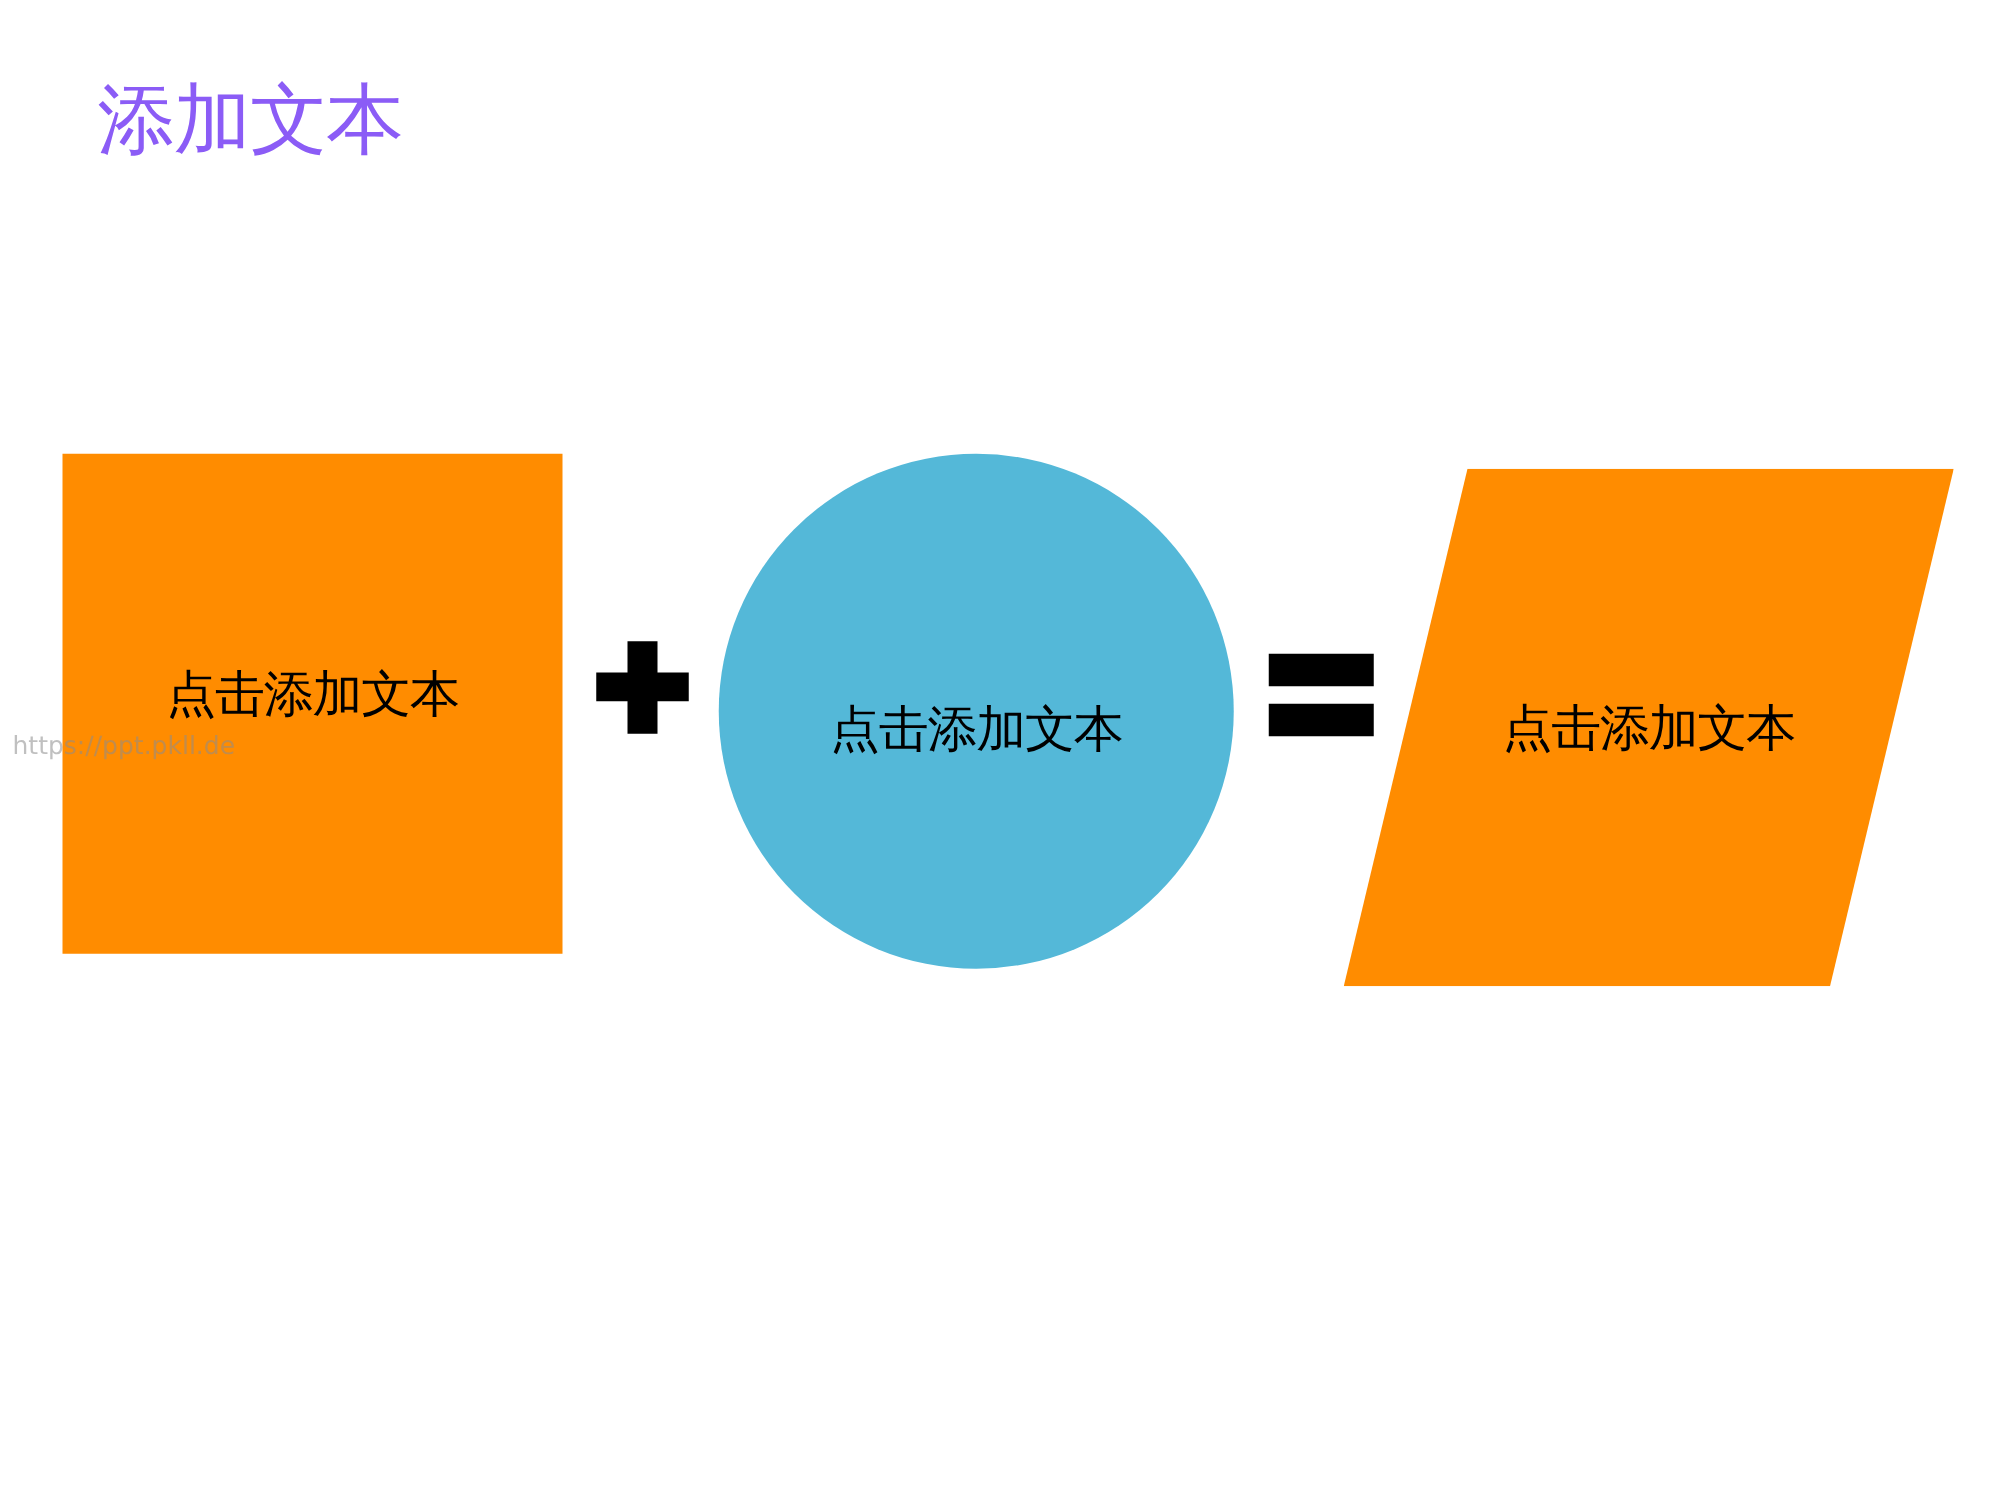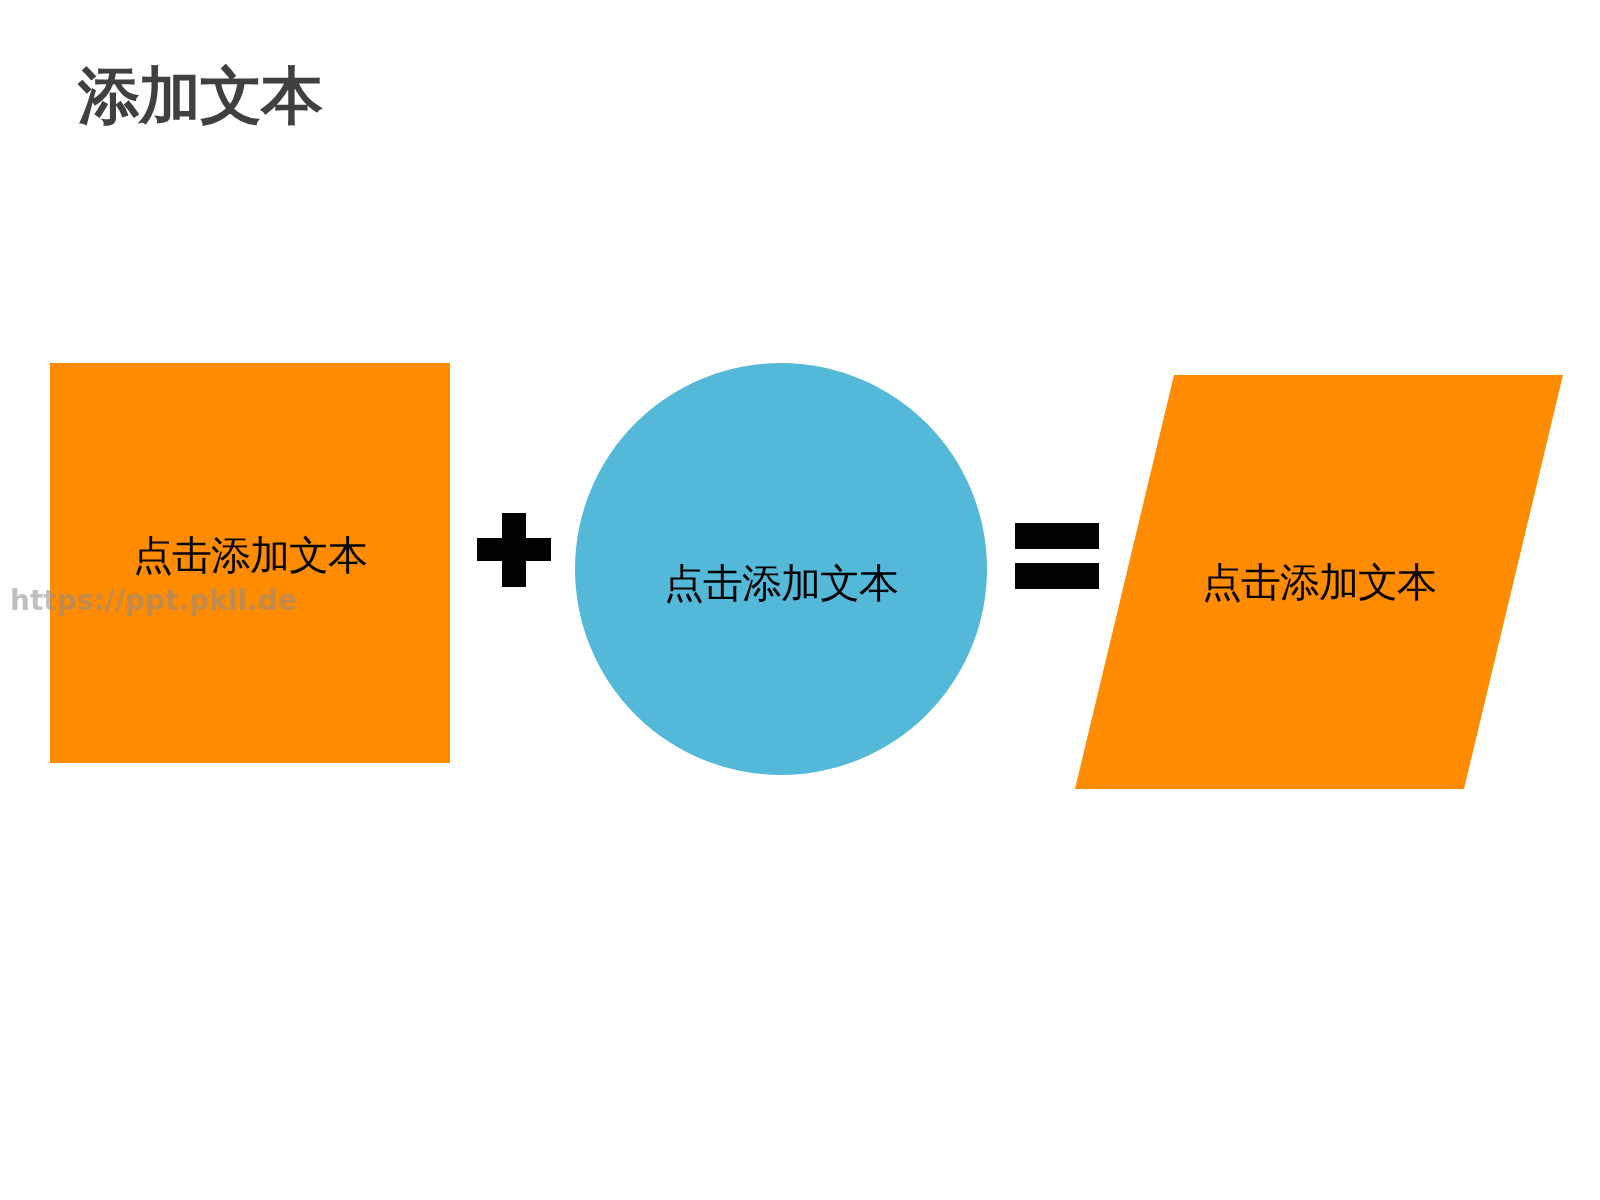--- a/index.html
+++ b/index.html
@@ -1,39 +1,39 @@
 <!DOCTYPE html>
 <html><head>
 <meta charset="utf-8">
 <style>
   html, body { margin: 0; padding: 0; }
   body {
     width: 1600px; height: 1200px; background: #ffffff; position: relative; overflow: hidden;
     font-family: "DejaVu Sans", "Liberation Sans", sans-serif;
   }
   .title {
-    position: absolute; left: 78px; top: 58px; font-size: 62px; line-height: 76px; color: #404040;
-    white-space: nowrap; letter-spacing: -1px; font-weight: bold;
+    position: absolute; left: 78px; top: 58px; font-size: 62px; line-height: 76px; color: #8b5cf6;
+    white-space: nowrap; letter-spacing: -1px;
   }
   .shape { position: absolute; display: flex; align-items: center; justify-content: center; }
   .shape-label { font-size: 40px; color: #000; white-space: nowrap; letter-spacing: -1px; }
   .square { left: 50px; top: 363px; width: 400px; height: 400px; background: #FF8C00; }
   .square .shape-label { position: relative; top: -8px; }
   .circle { left: 575px; top: 363px; width: 412px; height: 412px; border-radius: 50%; background: #54B8D8; }
   .circle .shape-label { position: relative; top: 14px; }
   .para { left: 1075px; top: 375px; width: 488px; height: 414px; }
   .para svg { position: absolute; left: 0; top: 0; }
   .para .shape-label { position: relative; top: 0px; }
   .plus-v { position: absolute; left: 502px; top: 513px; width: 24px; height: 74px; background: #000; }
   .plus-h { position: absolute; left: 477px; top: 538px; width: 74px; height: 23px; background: #000; }
   .eq-top { position: absolute; left: 1015px; top: 523px; width: 84px; height: 26px; background: #000; }
   .eq-bot { position: absolute; left: 1015px; top: 563px; width: 84px; height: 26px; background: #000; }
   .watermark {
-    position: absolute; left: 10px; top: 584px; font-size: 28px; color: rgba(140,140,140,0.55);
-    font-family: "DejaVu Sans", sans-serif; font-weight: bold; white-space: nowrap; letter-spacing: 0px;
+    position: absolute; left: 10px; top: 584px; font-size: 20px; color: rgba(140,140,140,0.55);
+    font-family: "DejaVu Sans", sans-serif; font-weight: normal; white-space: nowrap; letter-spacing: 0px;
   }
 </style>
 </head>
 <body>
 
 <div class="title">添加文本</div>
 
 <div class="shape square">
   <span class="shape-label">点击添加文本</span>
 </div>

